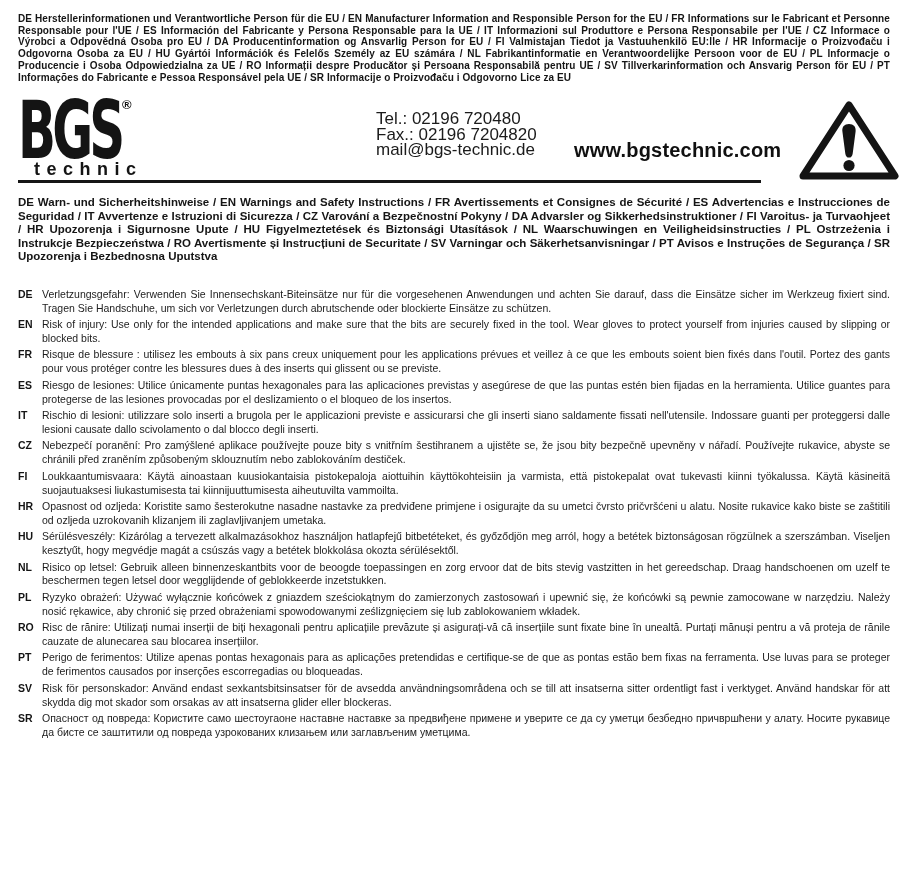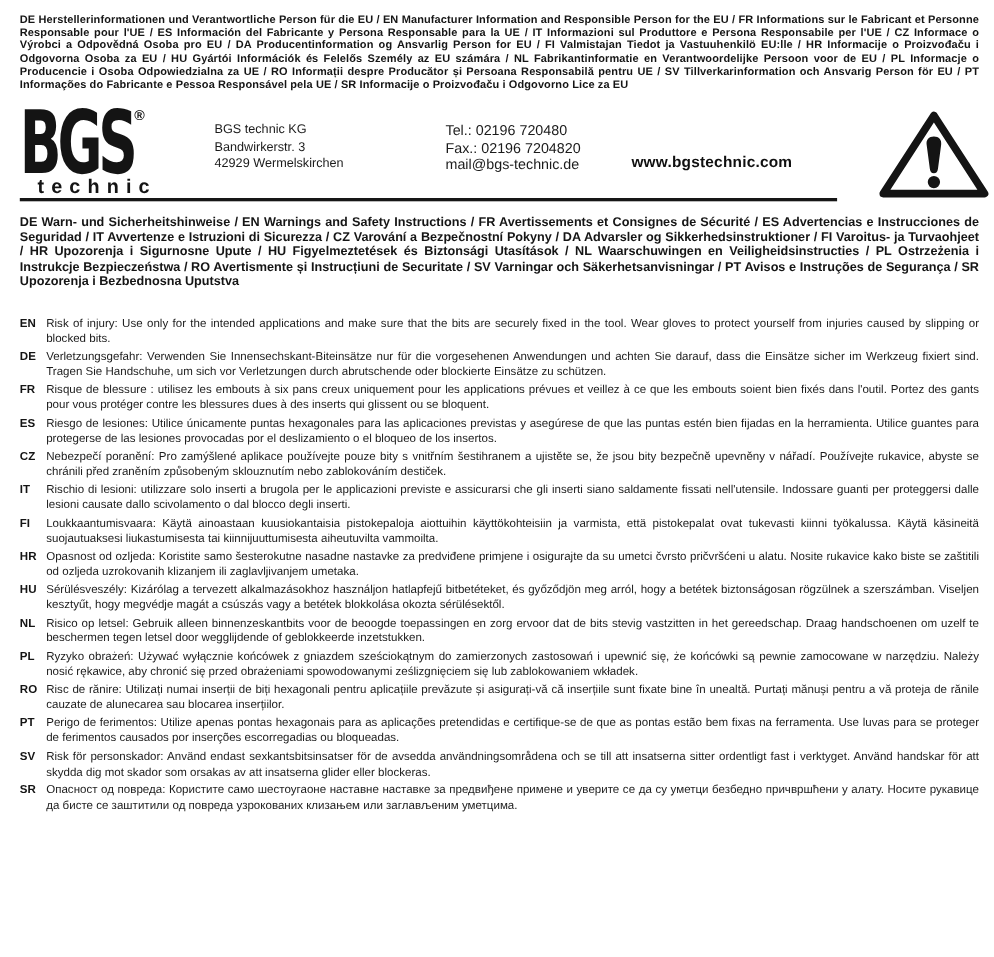--- a/index.html
+++ b/index.html
@@ -58,27 +58,27 @@
     letter-spacing: 6.5px;
     color: #141414;
     white-space: nowrap;
   }
   .address-block {
     position: absolute; left: 177px; top: 10px;
     font-size: 11.5px; line-height: 15.5px;
     color: #1b1b1b;
   }
   .contact-block {
-    position: absolute; left: 387px; top: 10px;
-    font-size: 13px; line-height: 15.5px;
+    position: absolute; left: 358px; top: 10px;
+    font-size: 17px; line-height: 15.5px;
     color: #1b1b1b;
   }
   .website {
     position: absolute; left: 556px; top: 38px;
-    font-size: 14px; font-weight: bold;
+    font-size: 20px; font-weight: bold;
     letter-spacing: 0.2px;
     color: #101010;
   }
   .divider {
     position: absolute; left: 0; bottom: 0;
     width: 743px; height: 3px;
     background: #161616;
   }
   .warning-triangle {
     position: absolute; right: -11px; top: -3px;
@@ -121,25 +121,20 @@
 
   <div class="top-header">DE Herstellerinformationen und Verantwortliche Person für die EU  /  EN Manufacturer Information and Responsible Person for the EU  /  FR Informations sur le Fabricant et Personne Responsable pour l'UE  /  ES Información del Fabricante y Persona Responsable para la UE  /  IT Informazioni sul Produttore e Persona Responsabile per l'UE  /  CZ Informace o Výrobci a Odpovědná Osoba pro EU  /  DA Producentinformation og Ansvarlig Person for EU  /  FI Valmistajan Tiedot ja Vastuuhenkilö EU:lle  /  HR Informacije o Proizvođaču i Odgovorna Osoba za EU  /  HU Gyártói Információk és Felelős Személy az EU számára  /  NL Fabrikantinformatie en Verantwoordelijke Persoon voor de EU  /  PL Informacje o Producencie i Osoba Odpowiedzialna za UE  /  RO Informații despre Producător și Persoana Responsabilă pentru UE  /  SV Tillverkarinformation och Ansvarig Person för EU  /  PT Informações do Fabricante e Pessoa Responsável pela UE  /  SR Informacije o Proizvođaču i Odgovorno Lice za EU</div>
 
   <div class="brand-section">
     <div class="logo">
       <span class="logo-bgs">BGS</span>
       <span class="logo-reg">®</span>
       <span class="logo-technic">technic</span>
     </div>
 
-    <div class="address-block">
-      <div>BGS technic KG</div>
-      <div>Bandwirkerstr. 3</div>
-      <div>42929 Wermelskirchen</div>
-    </div>
 
     <div class="contact-block">
       <div>Tel.: 02196 720480</div>
       <div>Fax.: 02196 7204820</div>
       <div>mail@bgs-technic.de</div>
     </div>
 
     <div class="website">www.bgstechnic.com</div>
 
     <svg class="warning-triangle" viewBox="0 0 104 85" xmlns="http://www.w3.org/2000/svg">
@@ -148,44 +143,44 @@
       <circle cx="52" cy="67.5" r="5.6" fill="#141414"></circle>
     </svg>
 
     <div class="divider"></div>
   </div>
 
   <div class="warn-header">DE Warn- und Sicherheitshinweise  /  EN Warnings and Safety Instructions  /  FR Avertissements et Consignes de Sécurité  /  ES Advertencias e Instrucciones de Seguridad  /  IT Avvertenze e Istruzioni di Sicurezza  /  CZ Varování a Bezpečnostní Pokyny  /  DA Advarsler og Sikkerhedsinstruktioner  /  FI Varoitus- ja Turvaohjeet  /  HR Upozorenja i Sigurnosne Upute  /  HU Figyelmeztetések és Biztonsági Utasítások  /  NL Waarschuwingen en Veiligheidsinstructies  /  PL Ostrzeżenia i Instrukcje Bezpieczeństwa  /  RO Avertismente și Instrucțiuni de Securitate  /  SV Varningar och Säkerhetsanvisningar  /  PT Avisos e Instruções de Segurança  /  SR Upozorenja i Bezbednosna Uputstva</div>
 
   <div class="entries">
     <div class="entry">
+      <span class="entry-code">DE</span>
+      <span class="entry-text">Verletzungsgefahr: Verwenden Sie Innensechskant-Biteinsätze nur für die vorgesehenen Anwendungen und achten Sie darauf, dass die Einsätze sicher im Werkzeug fixiert sind. Tragen Sie Handschuhe, um sich vor Verletzungen durch abrutschende oder blockierte Einsätze zu schützen.</span>
+    </div>
+    <div class="entry">
       <span class="entry-code">EN</span>
       <span class="entry-text">Risk of injury: Use only for the intended applications and make sure that the bits are securely fixed in the tool. Wear gloves to protect yourself from injuries caused by slipping or blocked bits.</span>
     </div>
     <div class="entry">
-      <span class="entry-code">DE</span>
-      <span class="entry-text">Verletzungsgefahr: Verwenden Sie Innensechskant-Biteinsätze nur für die vorgesehenen Anwendungen und achten Sie darauf, dass die Einsätze sicher im Werkzeug fixiert sind. Tragen Sie Handschuhe, um sich vor Verletzungen durch abrutschende oder blockierte Einsätze zu schützen.</span>
-    </div>
-    <div class="entry">
       <span class="entry-code">FR</span>
-      <span class="entry-text">Risque de blessure : utilisez les embouts à six pans creux uniquement pour les applications prévues et veillez à ce que les embouts soient bien fixés dans l'outil. Portez des gants pour vous protéger contre les blessures dues à des inserts qui glissent ou se bloquent.</span>
+      <span class="entry-text">Risque de blessure : utilisez les embouts à six pans creux uniquement pour les applications prévues et veillez à ce que les embouts soient bien fixés dans l'outil. Portez des gants pour vous protéger contre les blessures dues à des inserts qui glissent ou se previste.</span>
     </div>
     <div class="entry">
       <span class="entry-code">ES</span>
       <span class="entry-text">Riesgo de lesiones: Utilice únicamente puntas hexagonales para las aplicaciones previstas y asegúrese de que las puntas estén bien fijadas en la herramienta. Utilice guantes para protegerse de las lesiones provocadas por el deslizamiento o el bloqueo de los insertos.</span>
     </div>
     <div class="entry">
+      <span class="entry-code">IT</span>
+      <span class="entry-text">Rischio di lesioni: utilizzare solo inserti a brugola per le applicazioni previste e assicurarsi che gli inserti siano saldamente fissati nell'utensile. Indossare guanti per proteggersi dalle lesioni causate dallo scivolamento o dal blocco degli inserti.</span>
+    </div>
+    <div class="entry">
       <span class="entry-code">CZ</span>
       <span class="entry-text">Nebezpečí poranění: Pro zamýšlené aplikace používejte pouze bity s vnitřním šestihranem a ujistěte se, že jsou bity bezpečně upevněny v nářadí. Používejte rukavice, abyste se chránili před zraněním způsobeným sklouznutím nebo zablokováním destiček.</span>
     </div>
     <div class="entry">
-      <span class="entry-code">IT</span>
-      <span class="entry-text">Rischio di lesioni: utilizzare solo inserti a brugola per le applicazioni previste e assicurarsi che gli inserti siano saldamente fissati nell'utensile. Indossare guanti per proteggersi dalle lesioni causate dallo scivolamento o dal blocco degli inserti.</span>
-    </div>
-    <div class="entry">
       <span class="entry-code">FI</span>
       <span class="entry-text">Loukkaantumisvaara: Käytä ainoastaan kuusiokantaisia pistokepaloja aiottuihin käyttökohteisiin ja varmista, että pistokepalat ovat tukevasti kiinni työkalussa. Käytä käsineitä suojautuaksesi liukastumisesta tai kiinnijuuttumisesta aiheutuvilta vammoilta.</span>
     </div>
     <div class="entry">
       <span class="entry-code">HR</span>
       <span class="entry-text">Opasnost od ozljeda: Koristite samo šesterokutne nasadne nastavke za predviđene primjene i osigurajte da su umetci čvrsto pričvršćeni u alatu. Nosite rukavice kako biste se zaštitili od ozljeda uzrokovanih klizanjem ili zaglavljivanjem umetaka.</span>
     </div>
     <div class="entry">
       <span class="entry-code">HU</span>
       <span class="entry-text">Sérülésveszély: Kizárólag a tervezett alkalmazásokhoz használjon hatlapfejű bitbetéteket, és győződjön meg arról, hogy a betétek biztonságosan rögzülnek a szerszámban. Viseljen kesztyűt, hogy megvédje magát a csúszás vagy a betétek blokkolása okozta sérülésektől.</span>

